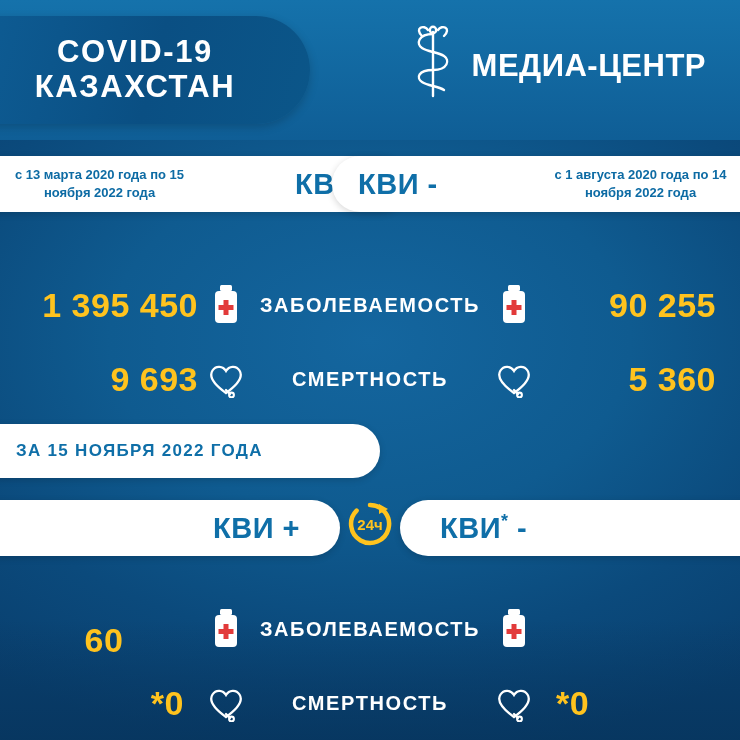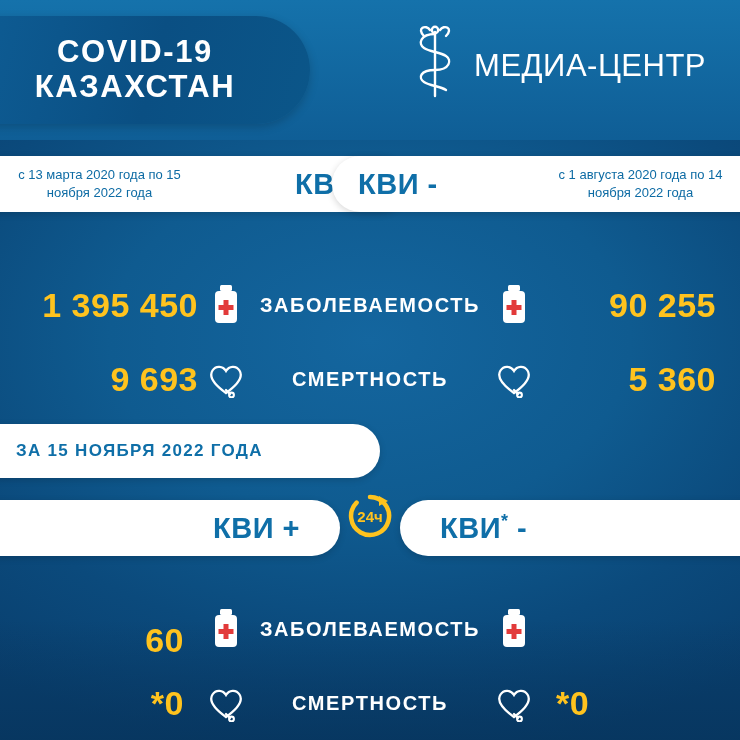--- a/index.html
+++ b/index.html
@@ -73,21 +73,21 @@
     right: 34px;
     top: 22px;
     display: flex;
     align-items: center;
     gap: 12px;
   }
   .brand-text { text-align: left; }
   .brand-name {
     color: #ffffff;
     font-size: 31px;
-    font-weight: normal;
+    font-weight: bold;
     letter-spacing: 0.5px;
     line-height: 1;
   }
   .brand-sub {
     color: #ffffff;
     font-size: 11.5px;
     letter-spacing: 0.9px;
     margin-top: 7px;
   }
 
@@ -120,20 +120,21 @@
     padding-right: 42px;
     padding-left: 26px;
     justify-content: space-between;
   }
   .period-text {
     color: #0d6ba4;
     font-size: 13px;
     line-height: 1.35;
     text-align: center;
     width: 175px;
+    font-weight: bold;
   }
   .kvi-label {
     color: #0f6fa8;
     font-size: 29px;
     font-weight: bold;
     letter-spacing: 0.5px;
     white-space: nowrap;
   }
 
   
@@ -222,21 +223,21 @@
     border-radius: 28px 0 0 28px;
     display: flex;
     align-items: center;
     justify-content: flex-start;
     padding-left: 40px;
     box-shadow: 0 2px 7px rgba(0,0,0,0.16);
   }
   .badge24 {
     position: absolute;
     left: 50%;
-    top: 0;
+    top: 8px;
     transform: translateX(-50%);
     width: 48px;
     height: 48px;
     z-index: 5;
   }
   .star-sup {
     color: #0f6fa8;
     font-size: 18px;
     font-weight: bold;
     vertical-align: super;
@@ -350,21 +351,21 @@
       <div class="band-right">
         <span class="kvi-label">
           <span>КВИ</span><span class="star-sup">*</span> <span>-</span>
         </span>
       </div>
     </div>
 
     <div class="stats">
 
       <div class="stat-row">
-        <div class="num left" style="text-align:right;padding-right:14px;margin-top:22px;">60</div>
+        <div class="num left" style="text-align:center;padding-right:14px;margin-top:22px;">60</div>
         <div class="ic">
           <svg width="30" height="44" viewBox="0 0 30 44" aria-hidden="true">
             <rect x="9" y="2" width="12" height="6" rx="1.5" fill="#ffffff"></rect>
             <rect x="4" y="8" width="22" height="32" rx="4" fill="#ffffff"></rect>
             <rect x="12.5" y="17" width="5" height="15" fill="#e23a3a"></rect>
             <rect x="7.5" y="22" width="15" height="5" fill="#e23a3a"></rect>
           </svg>
         </div>
         <div class="stat-name">ЗАБОЛЕВАЕМОСТЬ</div>
         <div class="ic">

